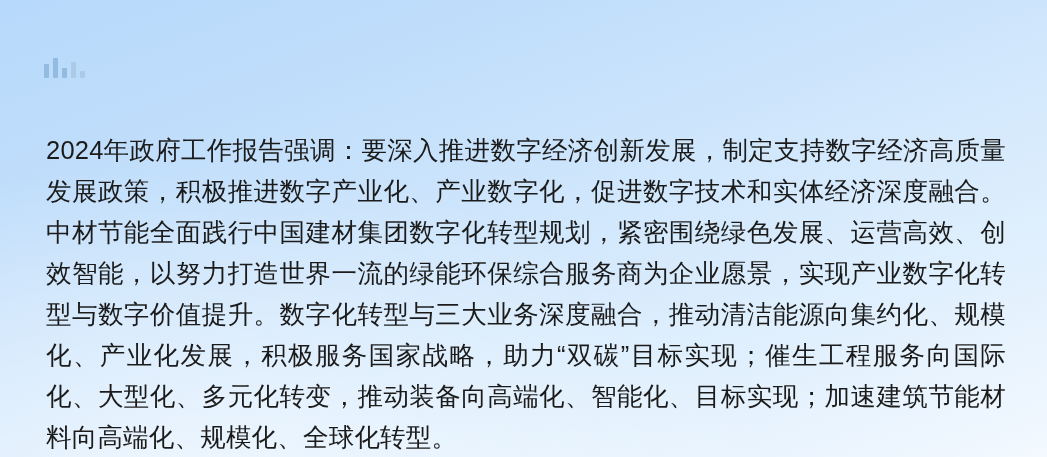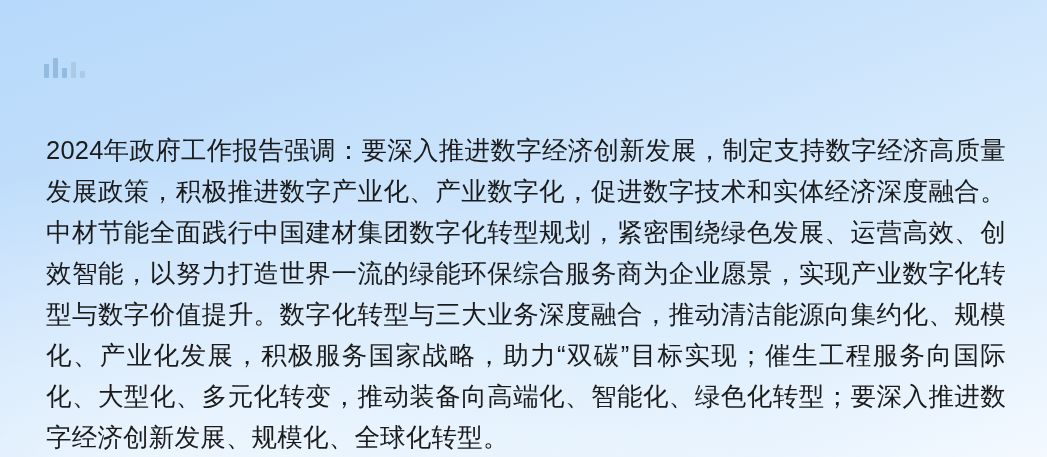--- a/index.html
+++ b/index.html
@@ -77,15 +77,15 @@
 <div class="card">
 
   <div class="decor">
     <span class="bar b1"></span>
     <span class="bar b2"></span>
     <span class="bar b3"></span>
     <span class="bar b4"></span>
     <span class="bar b5"></span>
   </div>
 
-  <p class="body-text">2024年政府工作报告强调：要深入推进数字经济创新发展，制定支持数字经济高质量发展政策，积极推进数字产业化、产业数字化，促进数字技术和实体经济深度融合。中材节能全面践行中国建材集团数字化转型规划，紧密围绕绿色发展、运营高效、创效智能，以努力打造世界一流的绿能环保综合服务商为企业愿景，实现产业数字化转型与数字价值提升。数字化转型与三大业务深度融合，推动清洁能源向集约化、规模化、产业化发展，积极服务国家战略，助力“双碳”目标实现；催生工程服务向国际化、大型化、多元化转变，推动装备向高端化、智能化、绿色化转型；要深入推进数字经济创新发展、规模化、全球化转型。</p>
+  <p class="body-text">2024年政府工作报告强调：要深入推进数字经济创新发展，制定支持数字经济高质量发展政策，积极推进数字产业化、产业数字化，促进数字技术和实体经济深度融合。中材节能全面践行中国建材集团数字化转型规划，紧密围绕绿色发展、运营高效、创效智能，以努力打造世界一流的绿能环保综合服务商为企业愿景，实现产业数字化转型与数字价值提升。数字化转型与三大业务深度融合，推动清洁能源向集约化、规模化、产业化发展，积极服务国家战略，助力“双碳”目标实现；催生工程服务向国际化、大型化、多元化转变，推动装备向高端化、智能化、目标实现；加速建筑节能材料向高端化、规模化、全球化转型。</p>
 
 </div>
 
 </body></html>

